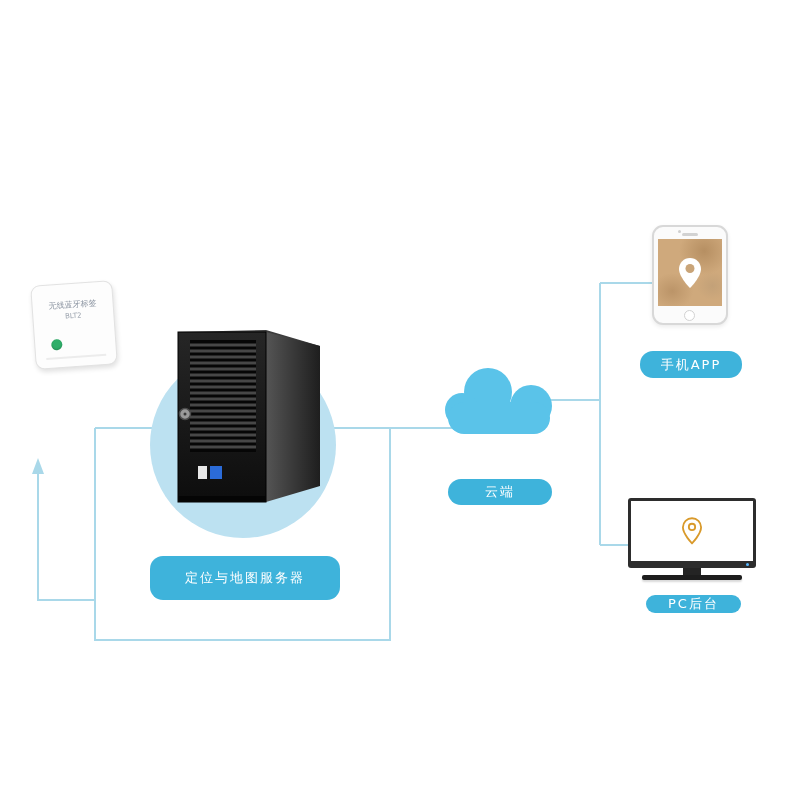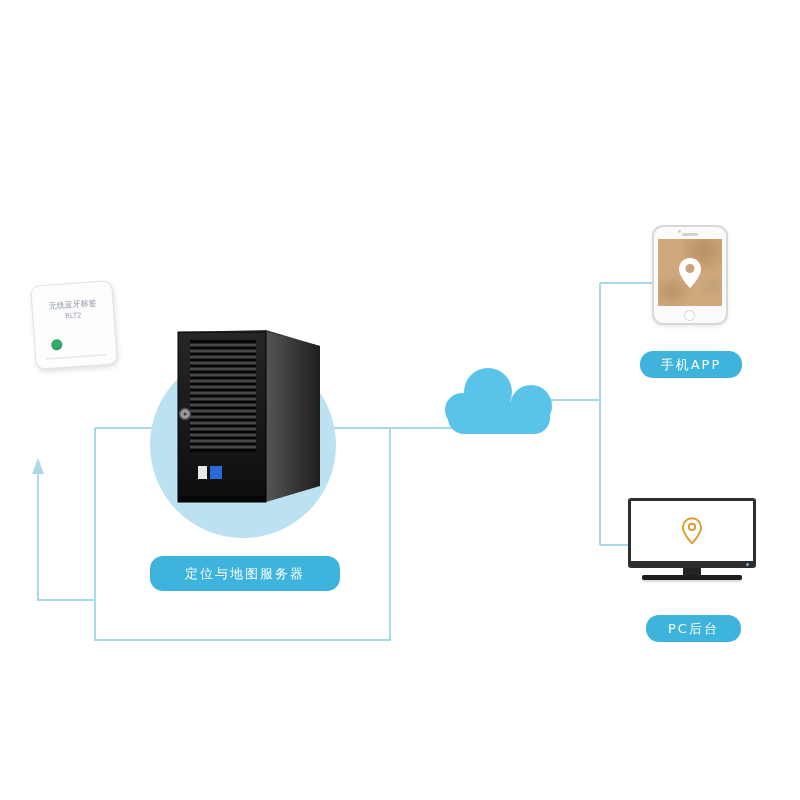--- a/index.html
+++ b/index.html
@@ -131,33 +131,34 @@
       <circle cx="17" cy="86" r="5.5" fill="#9a9a9a" stroke="#4a4a4a" stroke-width="1.5"></circle>
       <circle cx="17" cy="86" r="1.5" fill="#3a3a3a"></circle>
 
       <rect x="30" y="138" width="9" height="13" fill="#e8e8e8"></rect>
       <rect x="42" y="138" width="12" height="13" fill="#2b6bd8"></rect>
 
       <rect x="10" y="168" width="88" height="6" fill="#050505"></rect>
     </svg>
   </div>
 
-  <div class="badge" style="left:150px;top:556px;width:190px;height:35px;">定位与地图服务器</div>
+  <div class="badge" style="left:150px;top:556px;width:190px;height:44px;">定位与地图服务器</div>
 
   <div class="abs" style="left:438px;top:362px;width:124px;height:76px;">
     <svg width="124" height="76" viewBox="0 0 124 76">
       <g fill="#5ac3e9">
         <circle cx="50" cy="30" r="24"></circle>
         <circle cx="24" cy="48" r="17"></circle>
         <circle cx="93" cy="44" r="21"></circle>
         <rect x="10" y="40" width="102" height="32" rx="16"></rect>
       </g>
     </svg>
   </div>
 
+  <div class="badge" style="left:448px;top:479px;width:104px;height:26px;">云端</div>
 
   <div class="phone">
     <div class="phone-cam"></div>
     <div class="phone-speaker"></div>
     <div class="phone-screen">
       <svg width="22" height="30" viewBox="0 0 22 30">
         <path d="M11 0C4.9 0 0 4.9 0 11c0 8.2 11 19 11 19s11-10.8 11-19C22 4.9 17.1 0 11 0z" fill="#ffffff"></path>
         <circle cx="11" cy="10.5" r="4.5" fill="#c9a478"></circle>
       </svg>
     </div>
@@ -173,15 +174,15 @@
           <path d="M11 1C5.5 1 1 5.5 1 11c0 7.5 10 17.5 10 17.5S21 18.5 21 11C21 5.5 16.5 1 11 1z" fill="none" stroke="#d99a2b" stroke-width="2"></path>
           <circle cx="11" cy="10.5" r="3.5" fill="none" stroke="#d99a2b" stroke-width="2"></circle>
         </svg>
       </div>
       <div class="monitor-led"></div>
     </div>
     <div class="monitor-neck"></div>
     <div class="monitor-base"></div>
   </div>
 
-  <div class="badge" style="left:646px;top:595px;width:95px;height:27px;margin-top:20px;">PC后台</div>
+  <div class="badge" style="left:646px;top:595px;width:95px;height:18px;">PC后台</div>
 
 </div>
 
 </body></html>

